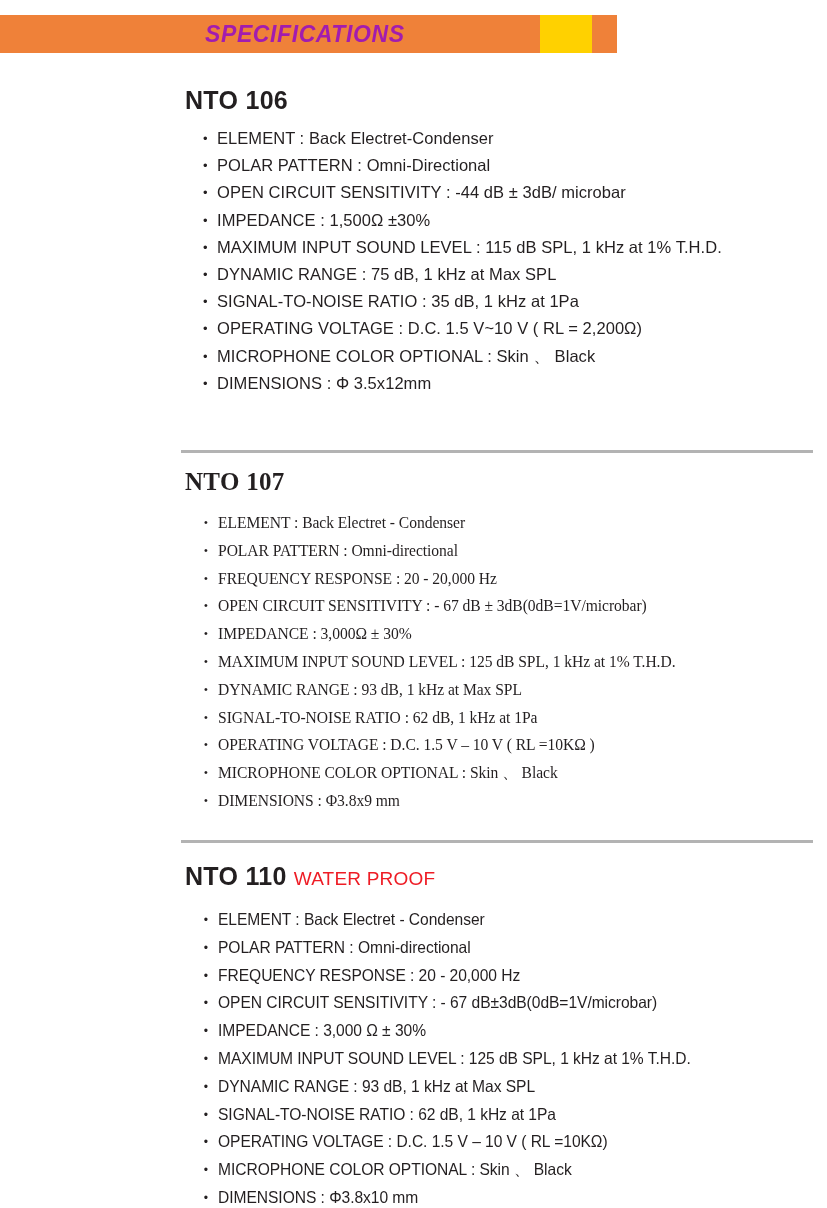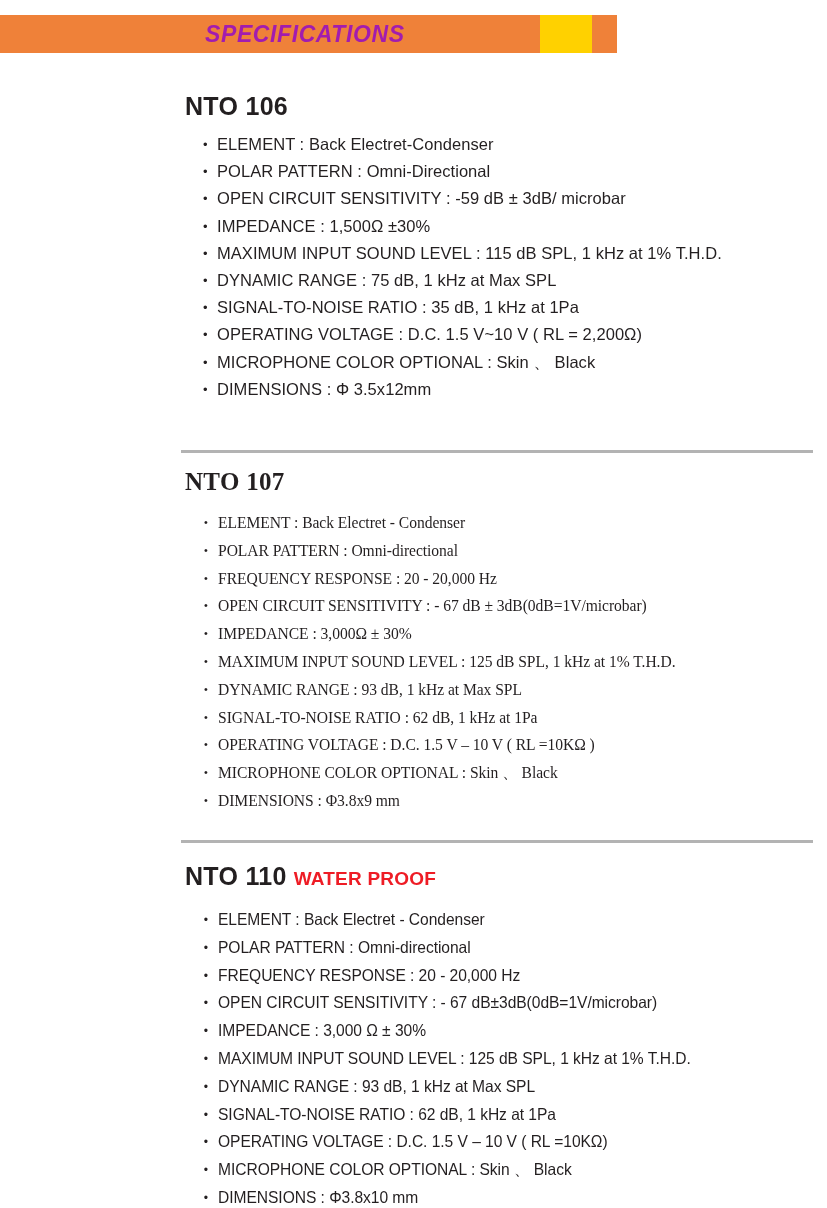--- a/index.html
+++ b/index.html
@@ -55,39 +55,39 @@
     left: 0;
     top: 0;
     width: 827px;
   }
 
   .spec-section {
     position: absolute;
     left: 185px;
     width: 642px;
   }
-  #section-0 { top: 92px; }
+  #section-0 { top: 86px; }
   #section-1 { top: 468px; font-family: Liberation Serif, serif; }
   #section-2 { top: 862px; }
 
   .model-head {
     margin: 0;
     padding: 0;
     font-size: 25px;
     font-weight: bold;
     letter-spacing: 0.3px;
     line-height: 28px;
     white-space: nowrap;
     color: #231f20;
   }
   .model-name { display: inline; }
   .model-tag {
     display: inline;
     font-size: 19px;
-    font-weight: bold;
+    font-weight: normal;
     letter-spacing: 0.2px;
     color: #ee1c25;
     margin-left: 7px;
   }
   .model-tag:empty { display: none; }
 
   .spec-list {
     list-style: none;
     margin: 16px;
     padding: 0;
@@ -150,21 +150,21 @@
 
 <div class="content">
 
   <section class="spec-section" id="section-0">
     <h2 class="model-head">
       <span class="model-name">NTO 106</span>
     </h2>
     <ul class="spec-list">
       <li class="spec-item">ELEMENT : Back Electret-Condenser</li>
       <li class="spec-item">POLAR PATTERN : Omni-Directional</li>
-      <li class="spec-item">OPEN CIRCUIT SENSITIVITY : -59 dB ± 3dB/ microbar</li>
+      <li class="spec-item">OPEN CIRCUIT SENSITIVITY : -44 dB ± 3dB/ microbar</li>
       <li class="spec-item">IMPEDANCE : 1,500Ω ±30%</li>
       <li class="spec-item">MAXIMUM INPUT SOUND LEVEL : 115 dB SPL, 1 kHz at 1% T.H.D.</li>
       <li class="spec-item">DYNAMIC RANGE : 75 dB, 1 kHz at Max SPL</li>
       <li class="spec-item">SIGNAL-TO-NOISE RATIO : 35 dB, 1 kHz at 1Pa</li>
       <li class="spec-item">OPERATING VOLTAGE : D.C. 1.5 V~10 V ( RL = 2,200Ω)</li>
       <li class="spec-item">MICROPHONE COLOR OPTIONAL : Skin 、 Black</li>
       <li class="spec-item">DIMENSIONS :  Φ 3.5x12mm</li>
     </ul>
   </section>
 

